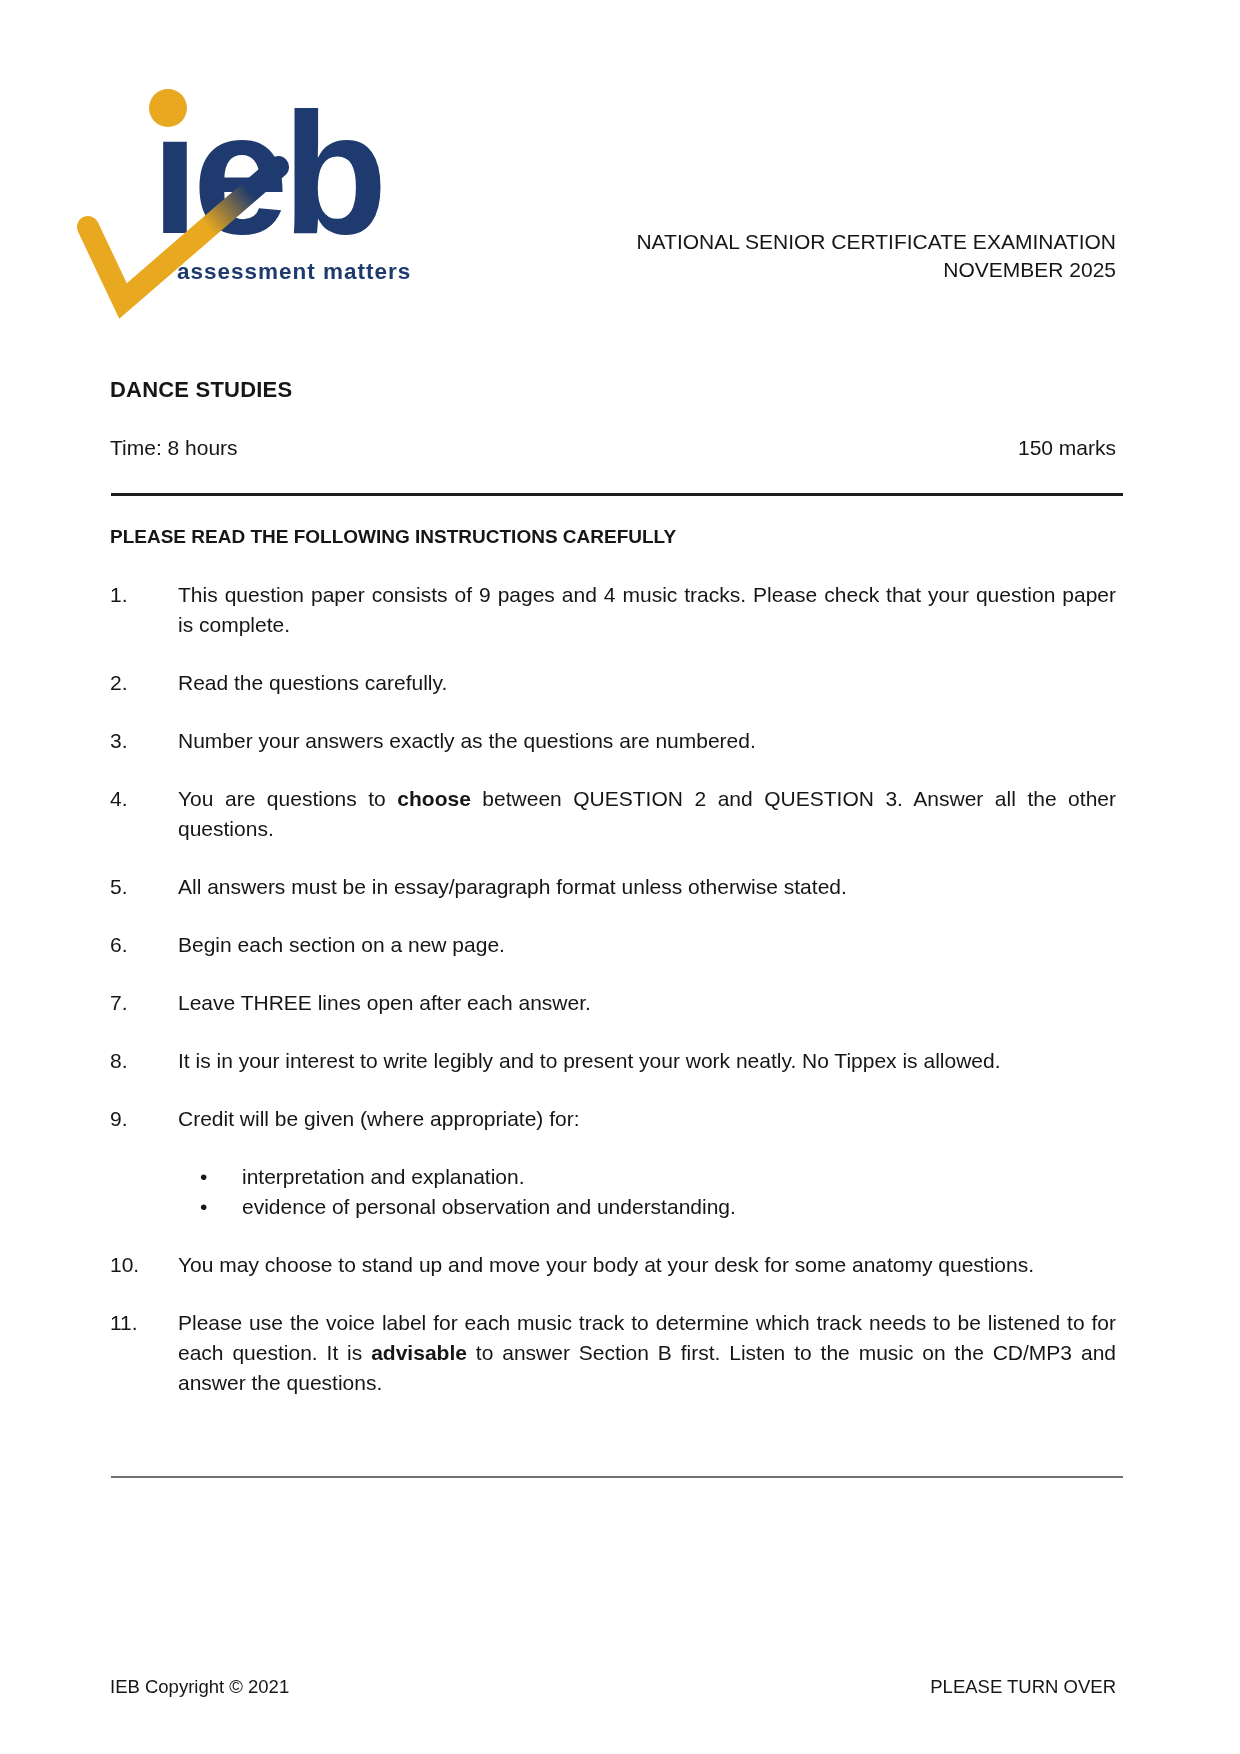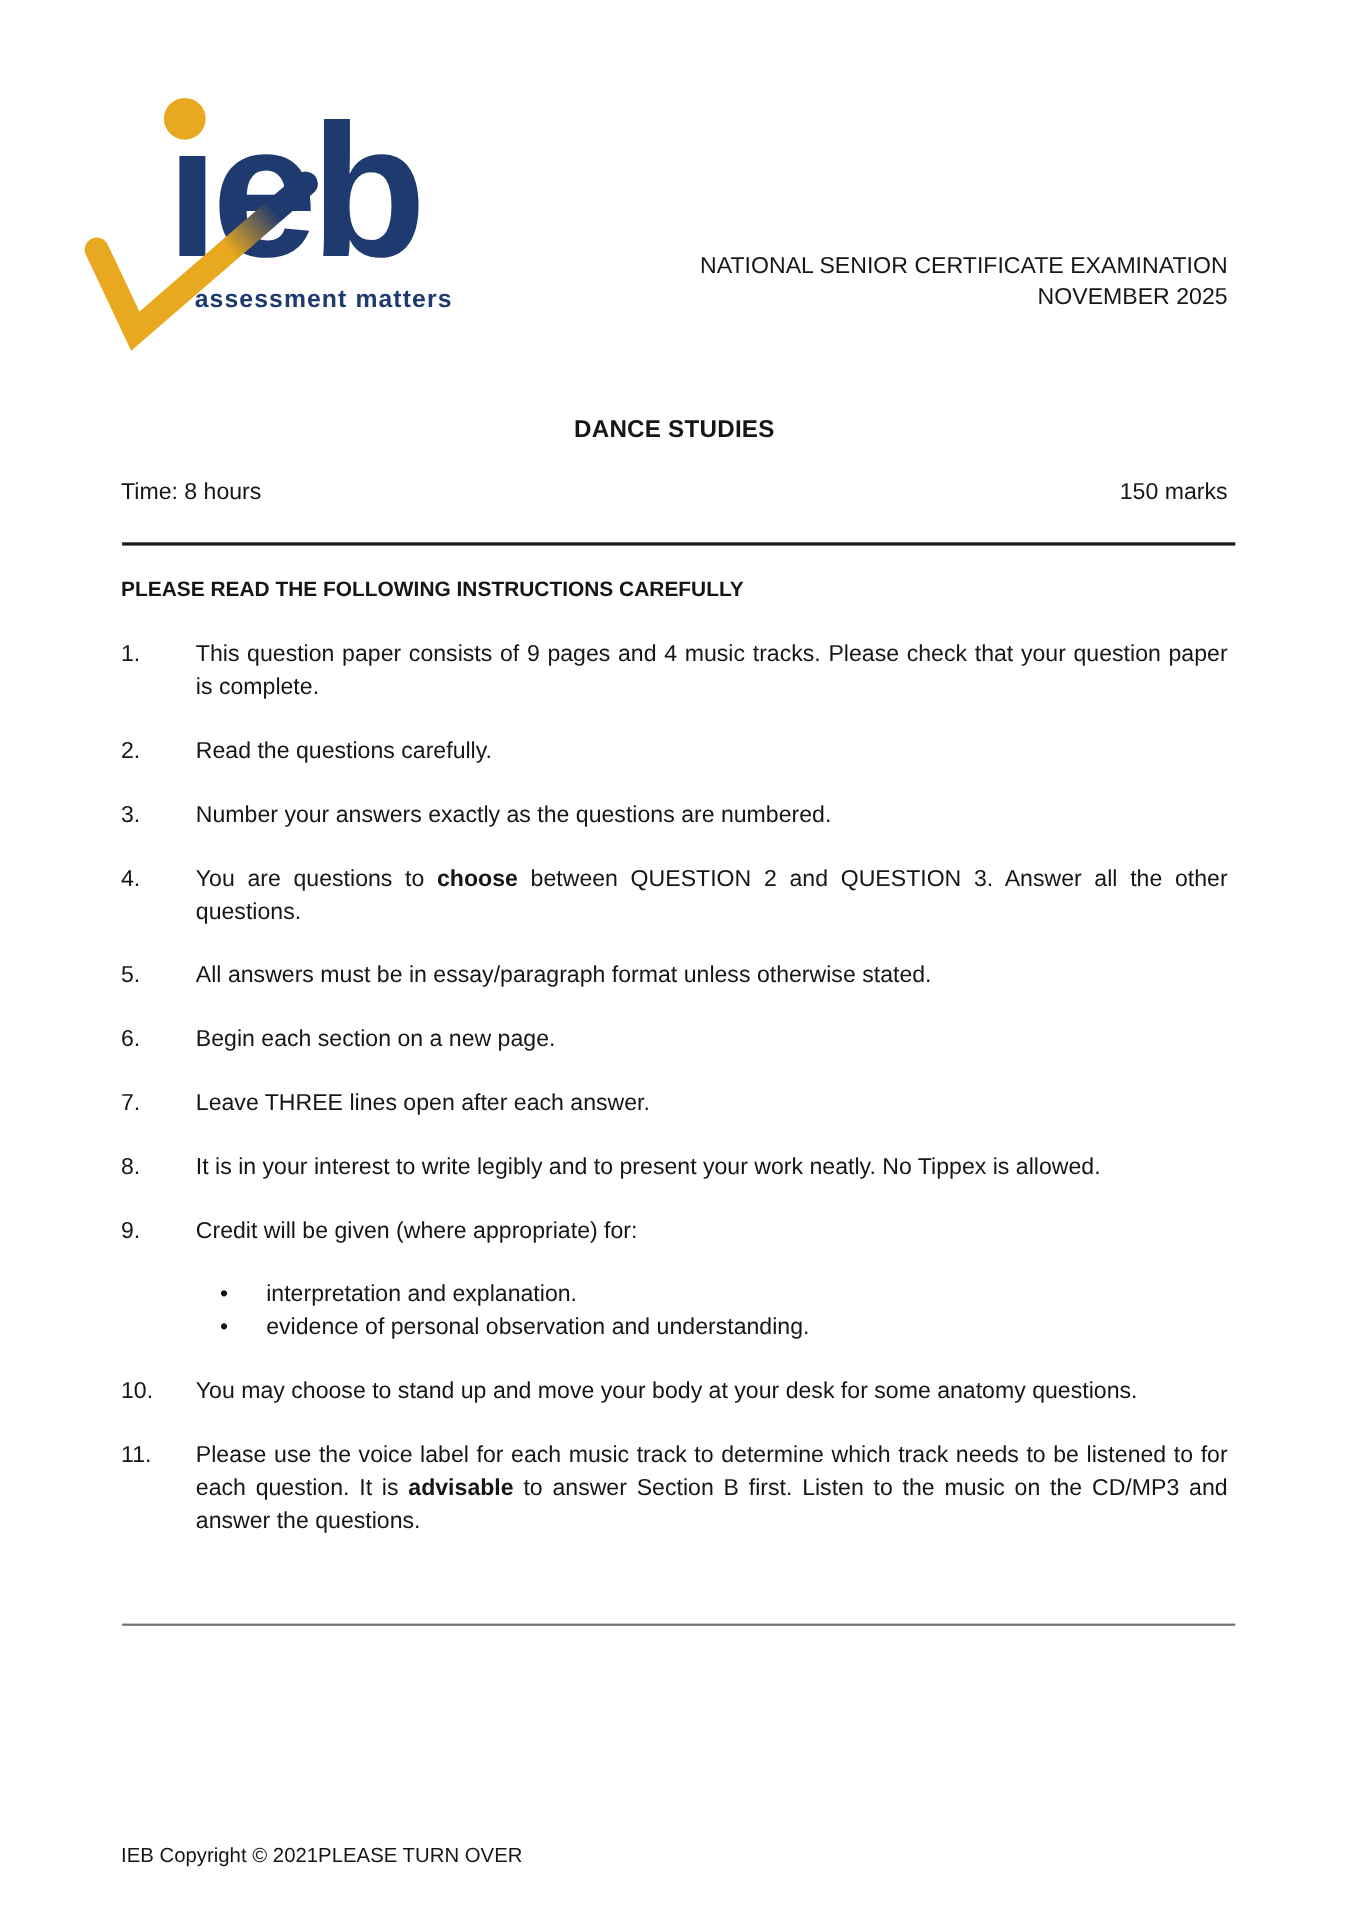--- a/index.html
+++ b/index.html
@@ -15,21 +15,21 @@
   
   .logo{position:absolute;left:75px;top:80px;width:400px;height:245px;}
   
   .hdr{
     position:absolute;top:228px;left:110px;width:1006px;
     text-align:right;font-size:21px;line-height:28px;white-space:nowrap;
   }
   
   .title{
     position:absolute;top:377px;left:110px;width:1006px;
-    text-align:center;font-weight:bold;font-size:22px;letter-spacing:.2px;
+    text-align:left;font-weight:bold;font-size:22px;letter-spacing:.2px;
   }
   .meta{
     position:absolute;top:436px;left:110px;width:1006px;
     display:flex;justify-content:space-between;font-size:21px;
   }
   .rule-1{position:absolute;top:493px;left:111px;width:1012px;height:3px;background:#1c1c1c;}
   .rule-2{position:absolute;top:1476px;left:111px;width:1012px;height:2px;background:#707070;}
   
   .instr{
     position:absolute;top:522px;left:110px;width:1006px;
@@ -41,21 +41,21 @@
   .num{width:68px;flex:none;}
   .body{flex:1;min-width:0;}
   .text{text-align:justify;}
   .b{font-weight:bold;}
   .bullets{margin-top:28px;}
   .bullet-row{display:flex;margin-left:22px;}
   .bullet-mark{width:42px;flex:none;}
   
   .footer{
     position:absolute;top:1676px;left:110px;width:1006px;
-    display:flex;font-size:18.5px;
+    display:flex;justify-content:space-between;font-size:18.5px;
   }
 </style>
 </head>
 <body>
 
 <div class="page">
 
   <svg class="logo" viewBox="0 0 400 245" aria-hidden="true">
     <defs>
       <linearGradient id="armGrad" gradientUnits="userSpaceOnUse" x1="48" y1="221" x2="203" y2="87">

